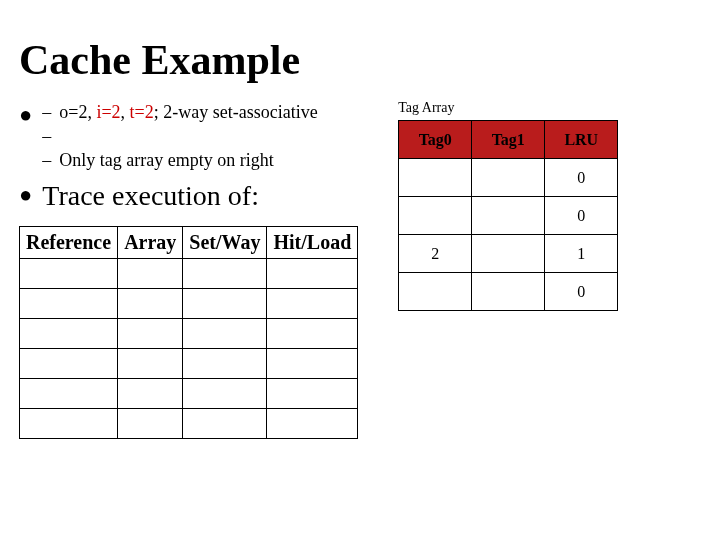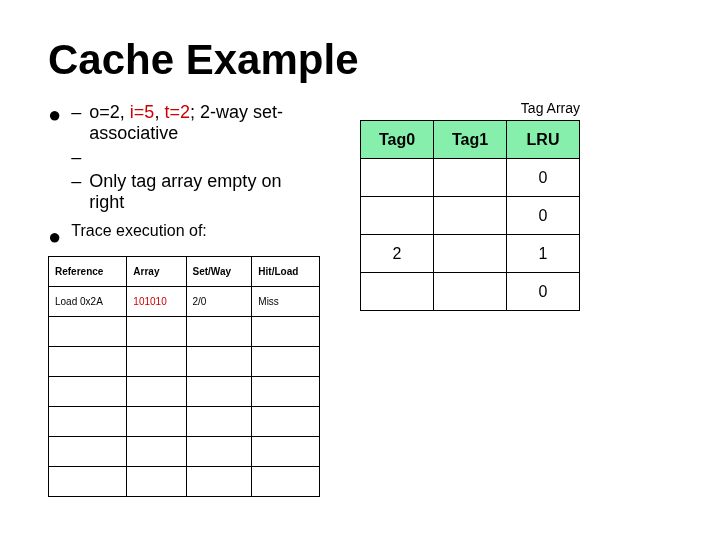--- a/index.html
+++ b/index.html
@@ -8,22 +8,23 @@
       height: 540px;
       background: #fff;
       font-family: Arial, sans-serif;
       overflow: hidden;
       position: relative;
     }
 
     .slide {
       width: 620px;
       height: 540px;
-      padding: 36px 40px 20px 48px;
+      padding: 36px 40px 20px 19px;
       position: relative;
+      font-family: Liberation Serif, serif;
     }
 
     .title {
       font-size: 42px;
       font-weight: bold;
       color: #000;
       margin-bottom: 16px;
     }
 
     .bullet-list {
@@ -61,21 +62,21 @@
     .dash {
       margin-right: 8px;
       flex-shrink: 0;
     }
 
     .red-text {
       color: #cc0000;
     }
 
     .trace-label {
-      font-size: 16px;
+      font-size: 28px;
       margin-bottom: 8px;
     }
 
     
     .content-area {
       display: flex;
       gap: 40px;
       align-items: flex-start;
     }
 
@@ -84,49 +85,49 @@
     }
 
     .right-panel {
       width: 220px;
       flex-shrink: 0;
     }
 
     
     .tag-array-label {
       font-size: 14px;
-      text-align: right;
+      text-align: left;
       margin-bottom: 4px;
       color: #000;
     }
 
     .tag-table {
       width: 100%;
       border-collapse: collapse;
       font-size: 16px;
     }
 
     .tag-table th, .tag-table td {
       border: 1px solid #000;
       text-align: center;
       padding: 6px 4px;
       min-width: 48px;
       height: 38px;
     }
 
     .tag-table th {
       font-weight: bold;
-      background: #86efac;
+      background: #b91c1c;
     }
 
     
     .ref-table {
       width: 100%;
       border-collapse: collapse;
-      font-size: 10px;
+      font-size: 20px;
       margin-top: 6px;
     }
 
     .ref-table th, .ref-table td {
       border: 1px solid #000;
       text-align: left;
       padding: 4px 6px;
       height: 30px;
     }
 
@@ -149,21 +150,21 @@
     <div class="left-panel">
 
       <ul class="bullet-list">
         <li>
           <span class="bullet-dot">●</span>
           <div>
             <ul class="sub-list">
               <li>
                 <span class="dash">–</span>
                 <span>
-                  o=2, <span class="red-text">i=5</span>, <span class="red-text">t=2</span>; 2-way set-associative
+                  o=2, <span class="red-text">i=2</span>, <span class="red-text">t=2</span>; 2-way set-associative
                 </span>
               </li>
               <li>
                 <span class="dash">–</span>
               </li>
               <li>
                 <span class="dash">–</span>
                 <span>Only tag array empty on right</span>
               </li>
             </ul>
@@ -180,26 +181,20 @@
         <thead>
           <tr>
             <th>Reference</th>
             <th>Array</th>
             <th>Set/Way</th>
             <th>Hit/Load</th>
           </tr>
         </thead>
         <tbody id="ref-tbody">
 
-        <tr>
-              <td>Load 0x2A</td>
-              <td><span style="color:#cc0000">101010</span></td>
-              <td>2/0</td>
-              <td>Miss</td>
-            </tr>
             <tr>
               <td></td>
               <td></td>
               <td></td>
               <td></td>
             </tr>
             <tr>
               <td></td>
               <td></td>
               <td></td>

